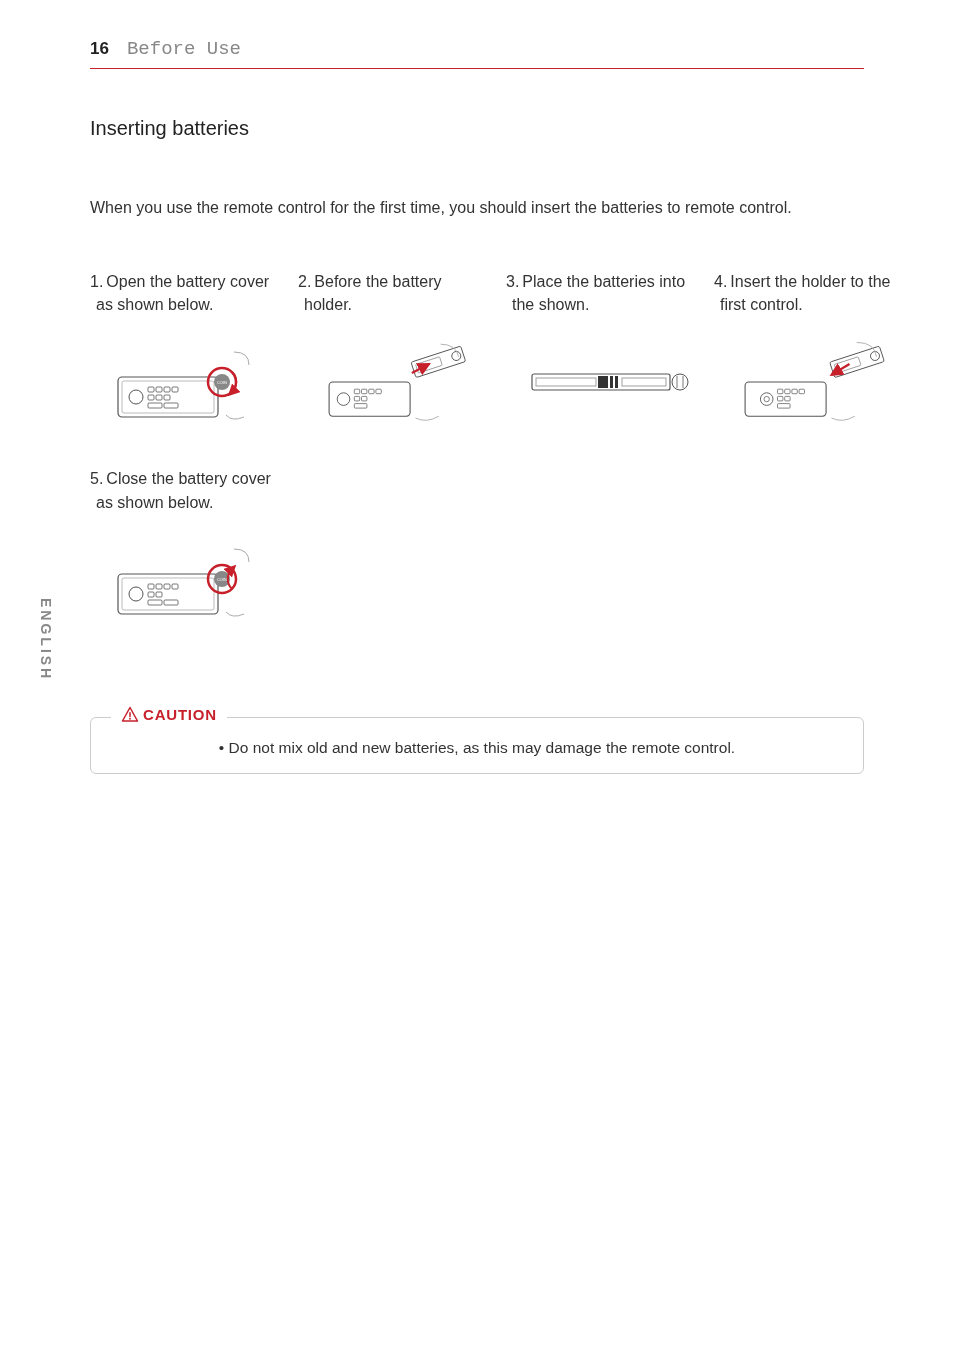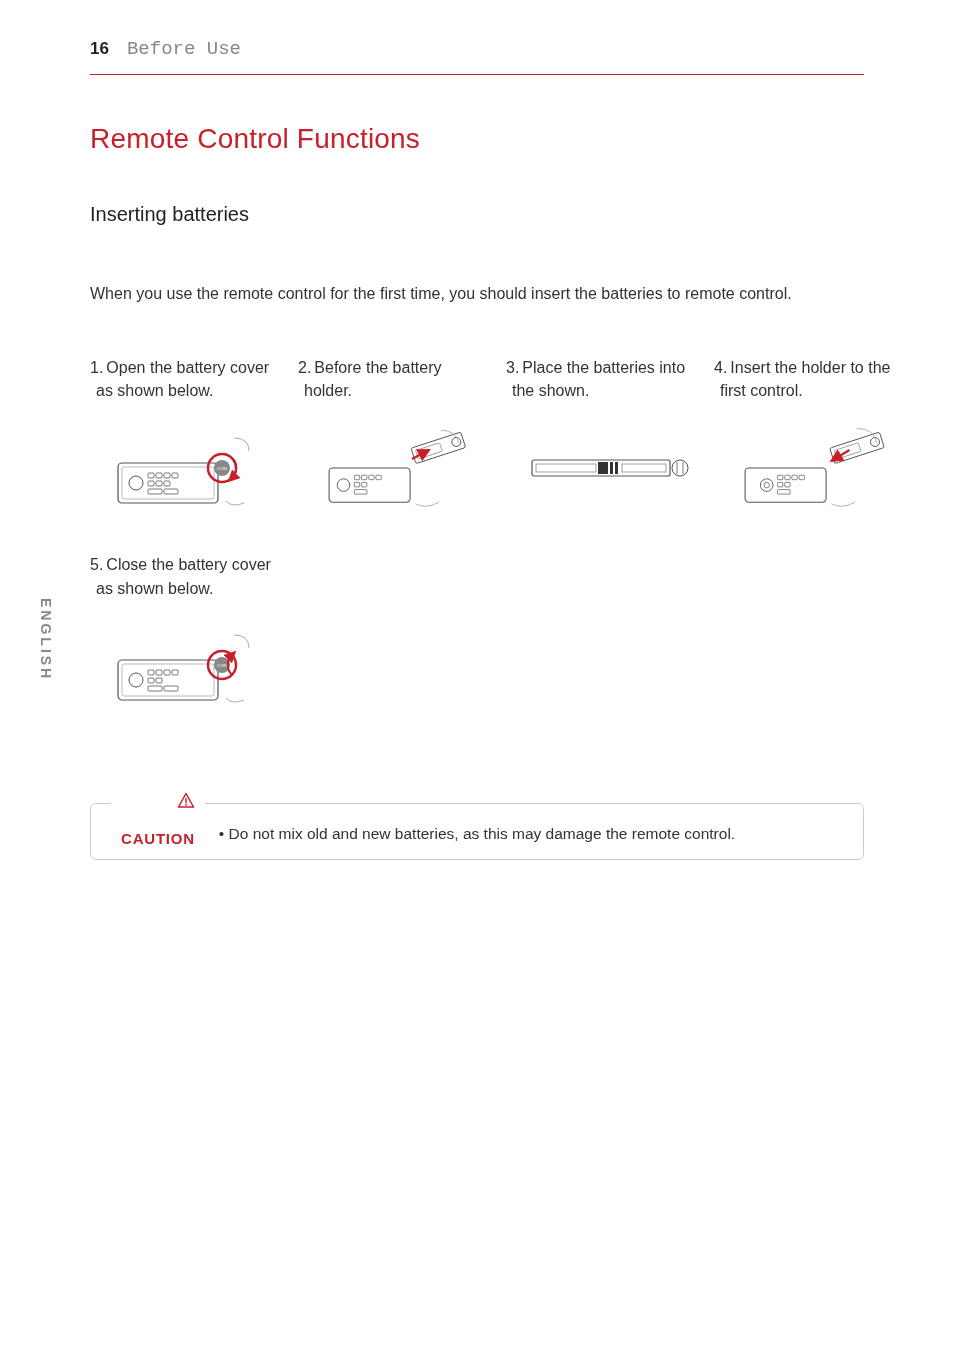--- a/index.html
+++ b/index.html
@@ -18,21 +18,21 @@
     .page {
       padding: 38px 90px 40px 90px;
       position: relative;
       height: 100%;
     }
     .header {
       display: flex;
       align-items: baseline;
       gap: 18px;
       border-bottom: 1.5px solid #c7202b;
-      padding-bottom: 14px;
+      padding-bottom: 8px;
       margin-bottom: 48px;
     }
     .page-number {
       font-size: 17px;
       font-weight: 600;
       color: #222;
     }
     .section-name {
       font-size: 19px;
       color: #888;
@@ -100,23 +100,22 @@
       position: relative;
       margin-top: 10px;
     }
     .caution-legend {
       position: absolute;
       top: -12px;
       left: 20px;
       background: #fff;
       padding: 0 10px;
       display: flex;
-      align-items: flex-end;
-      gap: 20px;
-      flex-direction: column;
+      align-items: flex-start;
+      gap: 4px;
     }
     .warn-icon {
       width: 18px;
       height: 18px;
     }
     .caution-label {
       color: #c7202b;
       font-size: 15px;
       font-weight: 600;
       letter-spacing: 0.8px;
@@ -143,21 +142,20 @@
   </style>
 </head>
 <body>
 
 <div class="page">
   <div class="header">
     <span class="page-number">16</span>
     <span class="section-name">Before Use</span>
   </div>
 
-  <h1 class="title">Remote Control Functions</h1>
 
   <h2 class="subtitle">Inserting batteries</h2>
 
   <p class="intro">When you use the remote control for the first time, you should insert the batteries to remote control.</p>
 
   <div class="steps-grid">
 
     <div class="step">
       <p class="step-text">
         <span class="num">1.</span><span>Open the battery cover as shown below.</span>

